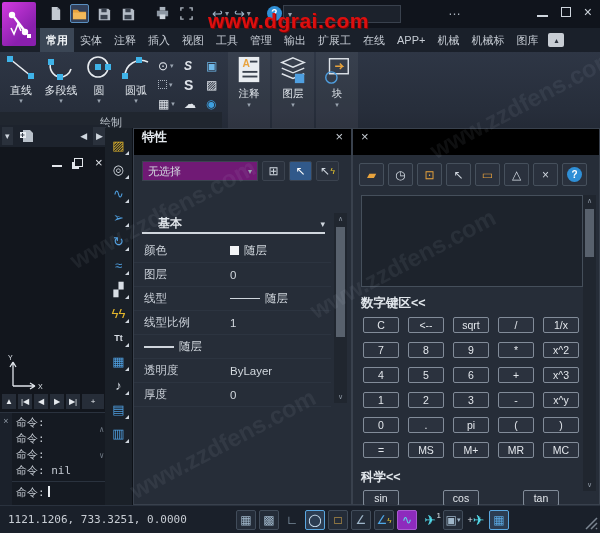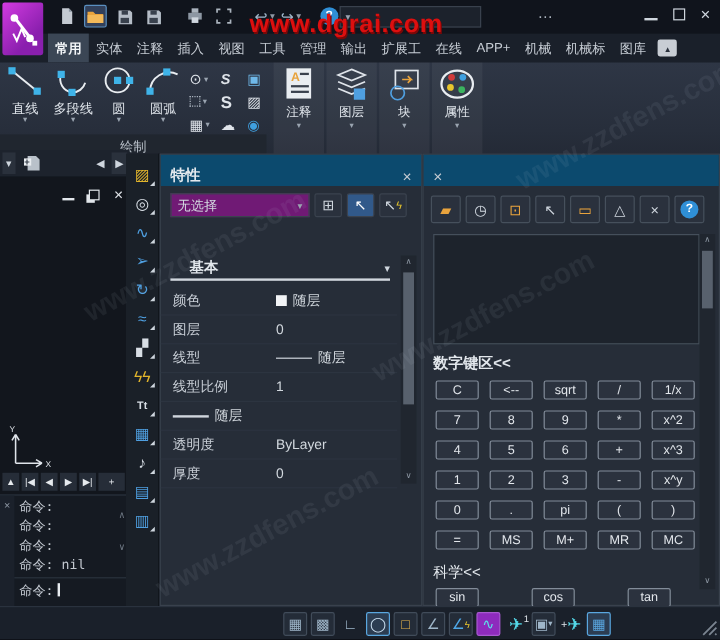--- a/index.html
+++ b/index.html
@@ -86,21 +86,21 @@
   .cmdgrip .x{color:#8d97a3;font-size:9px;}
   .cmdbody{flex:1;position:relative;font-family:"DejaVu Sans Mono",monospace;font-size:11px;color:#c3c9d1;}
   .chist{position:absolute;left:4px;top:2px;line-height:16px;white-space:nowrap;}
   .csep{position:absolute;left:0;right:0;top:68px;border-top:1px solid #2a323e;}
   .cprompt{position:absolute;left:4px;top:72px;white-space:nowrap;}
   .caret{display:inline-block;width:2px;height:11px;background:#e8ecf0;vertical-align:-1px;margin-left:3px;}
   .cscroll{position:absolute;right:1px;top:4px;color:#707a86;font-size:8px;line-height:26px;text-align:center;}
 
   
   .palette{position:absolute;top:128px;height:377px;background:#262d38;z-index:20;border:1px solid #39414d;}
-  .phead{height:26px;display:flex;align-items:flex-end;padding:0 8px;background:#0c4a6e;}
+  .phead{height:26px;display:flex;align-items:flex-start;padding:0 8px;background:#000000;}
   .phead .ptitle{flex:1;font-size:12.5px;font-weight:bold;color:#e4e9ee;}
   .phead .pclose{color:#c6ccd3;font-size:13px;}
 
   
   .toolstrip{position:absolute;left:105px;top:128px;width:28px;height:377px;background:#1a2028;z-index:19;
              display:flex;flex-direction:column;align-items:center;padding-top:8px;gap:5px;border-right:1px solid #0d1117;}
   .tsi{position:relative;width:21px;height:19px;display:flex;align-items:center;justify-content:center;
        font-size:13px;color:#4f9fe0;}
   .tsi::after{content:"";position:absolute;right:0;bottom:0;border-left:4px solid transparent;border-bottom:4px solid #cfd6de;}
   .tsi.yellow{color:#e2b52c;} .tsi.white{color:#d8dee5;} .tsi.small{font-size:9px;font-weight:bold;}
@@ -140,21 +140,21 @@
   .qhelp{width:15px;height:15px;border-radius:50%;background:#2f8fd6;color:#fff;font-size:10px;
          display:flex;align-items:center;justify-content:center;font-weight:bold;}
   .cdisplay{position:absolute;left:8px;top:66px;width:222px;height:92px;background:#1d232c;border:1px solid #454f5b;}
   .cvscroll{position:absolute;right:3px;top:66px;width:13px;height:296px;background:#20262f;
             display:flex;flex-direction:column;align-items:center;}
   .npadlab{position:absolute;left:8px;top:166px;font-size:12.5px;font-weight:bold;color:#e2e7ec;}
   .keygrid{position:absolute;left:10px;top:188px;display:grid;grid-template-columns:repeat(5,36px);
            grid-auto-rows:16px;column-gap:9px;row-gap:9px;}
   .key{background:#2b323e;border:1px solid #828c99;border-radius:2px;color:#e3e7ec;font-size:10.5px;
        display:flex;align-items:center;justify-content:center;}
-  .scilab{position:absolute;left:8px;top:340px;font-size:12.5px;font-weight:normal;color:#e2e7ec;}
+  .scilab{position:absolute;left:8px;top:340px;font-size:12.5px;font-weight:bold;color:#e2e7ec;}
   .scigrid{position:absolute;left:10px;top:361px;display:grid;grid-template-columns:repeat(5,36px);
            grid-auto-rows:16px;column-gap:9px;gap:44px;}
 
   
   .statusbar{position:absolute;left:0;top:505px;width:600px;height:28px;background:#1a202a;
              border-top:1px solid #2a323e;z-index:30;display:flex;align-items:center;}
   .coords{margin-left:8px;font-family:"DejaVu Sans Mono",monospace;font-size:11px;color:#c8cdd4;}
   .sicons{position:absolute;left:236px;top:4px;display:flex;gap:3px;}
   .sbtn{position:relative;width:20px;height:20px;background:#242c38;border:1px solid #414c5a;border-radius:2px;
         display:flex;align-items:center;justify-content:center;font-size:12px;color:#9fb6c9;}
@@ -344,31 +344,20 @@
         <span class="glab">图层</span>
         <span class="gcar">▾</span>
       </div>
       <div class="rgroup">
         <svg width="30" height="30" viewBox="0 0 32 32" fill="none">
             <rect x="8" y="4" width="20" height="16" stroke="#dfe4ea" stroke-width="1.5"></rect>
             <path d="M14 12h8l-3-3M22 12l-3 3" stroke="#e8a33d" stroke-width="1.5"></path>
             <circle cx="10" cy="24" r="6" stroke="#4f9fe0" stroke-width="1.5"></circle>
           </svg>
         <span class="glab">块</span>
-        <span class="gcar">▾</span>
-      </div>
-      <div class="rgroup">
-        <svg width="32" height="30" viewBox="0 0 34 32" fill="none">
-            <ellipse cx="17" cy="16" rx="14" ry="12" stroke="#e9edf1" stroke-width="2"></ellipse>
-            <circle cx="12" cy="10" r="3" fill="#d23b3b"></circle>
-            <circle cx="22" cy="10" r="3" fill="#3fa0e0"></circle>
-            <circle cx="11" cy="19" r="3" fill="#e8c62d"></circle>
-            <circle cx="21" cy="21" r="3" fill="#3bb35f"></circle>
-          </svg>
-        <span class="glab">属性</span>
         <span class="gcar">▾</span>
       </div>
     </div>
   </div>
 
   <div class="canvas"></div>
 
   <div class="filebar">
     <span class="fbtn boxed">▾</span>
     <span class="fbtn">
@@ -582,20 +571,21 @@
     </div>
     <div class="cvscroll">
       <span class="sa" style="font-size:7px;color:#8d97a3;line-height:12px;">∧</span>
       <span style="width:9px;height:48px;background:#58616d;margin-top:2px;"></span>
       <span style="flex:1;"></span>
       <span class="sa" style="font-size:7px;color:#8d97a3;line-height:12px;">∨</span>
     </div>
   </div>
 
   <div class="statusbar">
+    <span class="coords">1121.1206,  733.3251,  0.0000</span>
     <div class="sicons">
       <span class="sbtn">▦</span>
       <span class="sbtn">▩</span>
       <span class="sbtn" style="border-color:transparent;background:transparent;">∟</span>
       <span class="sbtn on">◯</span>
       <span class="sbtn" style="color:#e8b44a;">□</span>
       <span class="sbtn">∠</span>
       <span class="sbtn" style="color:#4fa8e8;">∠<span style="font-size:8px;color:#e8c62d;">ϟ</span></span>
       <span class="sbtn mag">∿</span>
       <span class="sbtn cyan">✈<span class="badge">1</span></span>

